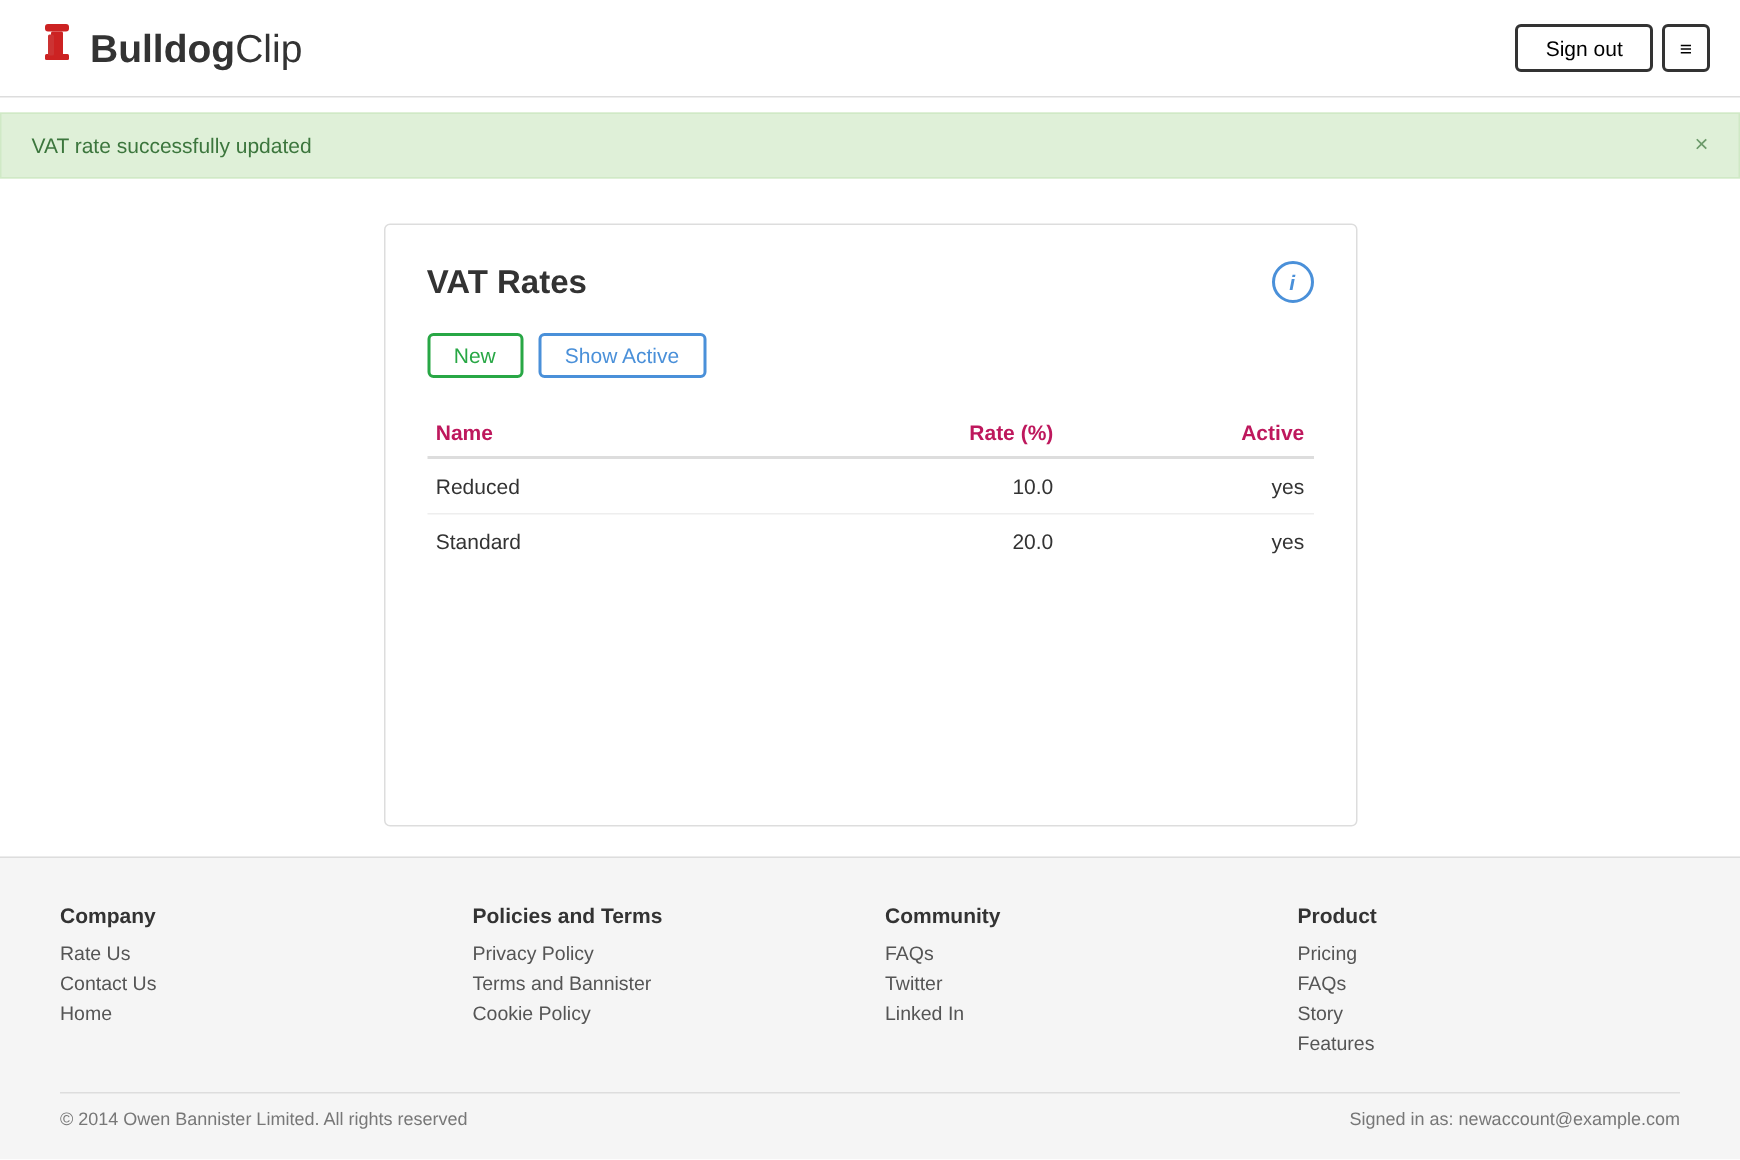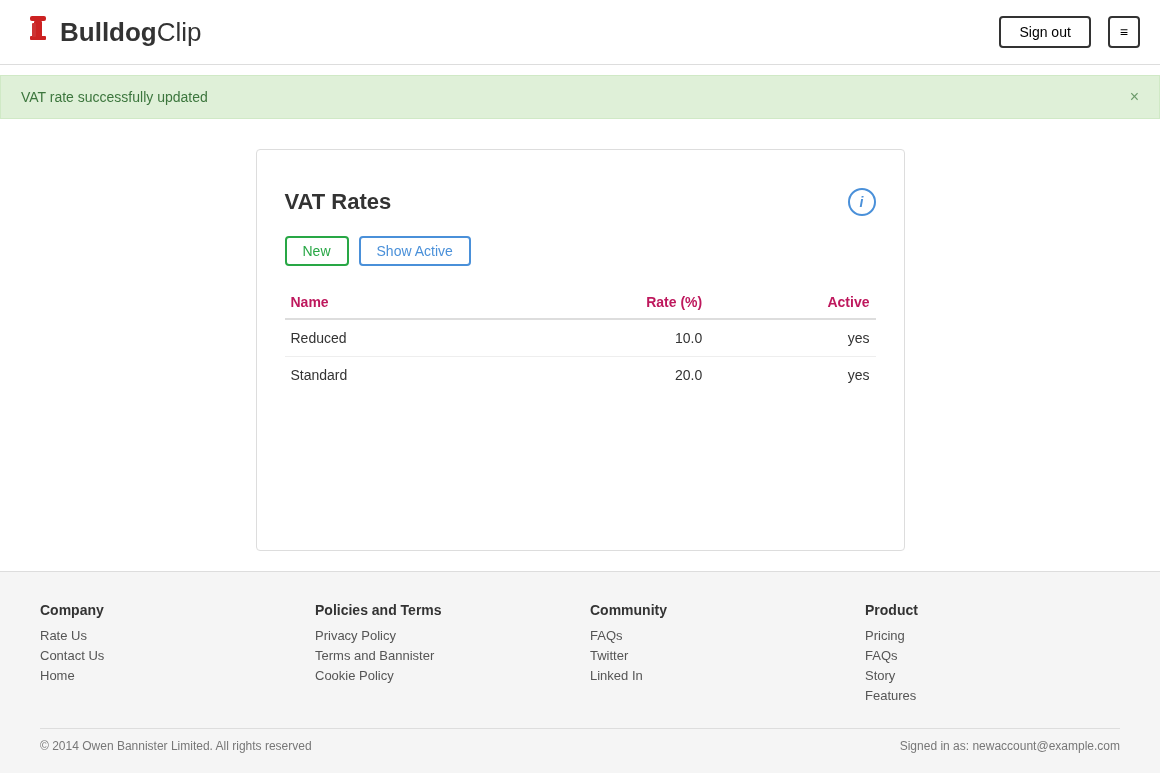--- a/index.html
+++ b/index.html
@@ -19,21 +19,21 @@
       align-items: center;
       gap: 4px;
       font-size: 26px;
       font-weight: normal;
     }
     .logo-icon {
       width: 36px;
       height: 36px;
     }
     .logo-bold { font-weight: bold; }
-    .header-actions { display: flex; align-items: center; gap: 17px; }
+    .header-actions { display: flex; align-items: center; gap: 6px; }
     .btn-signout {
       border: 2px solid #333;
       background: #fff;
       padding: 6px 18px;
       font-size: 14px;
       cursor: pointer;
       border-radius: 4px;
     }
     .btn-menu {
       border: 2px solid #333;
@@ -68,21 +68,21 @@
     .main-content {
       flex: 1;
       display: flex;
       justify-content: center;
       padding: 20px;
     }
     .card {
       background: #fff;
       border: 1px solid #ddd;
       border-radius: 4px;
-      padding: 38px 28px;
+      padding: 24px 28px;
       width: 649px;
       min-height: 230px;
     }
     .card-header {
       display: flex;
       align-items: center;
       justify-content: space-between;
       margin-bottom: 20px;
     }
     .card-title {

